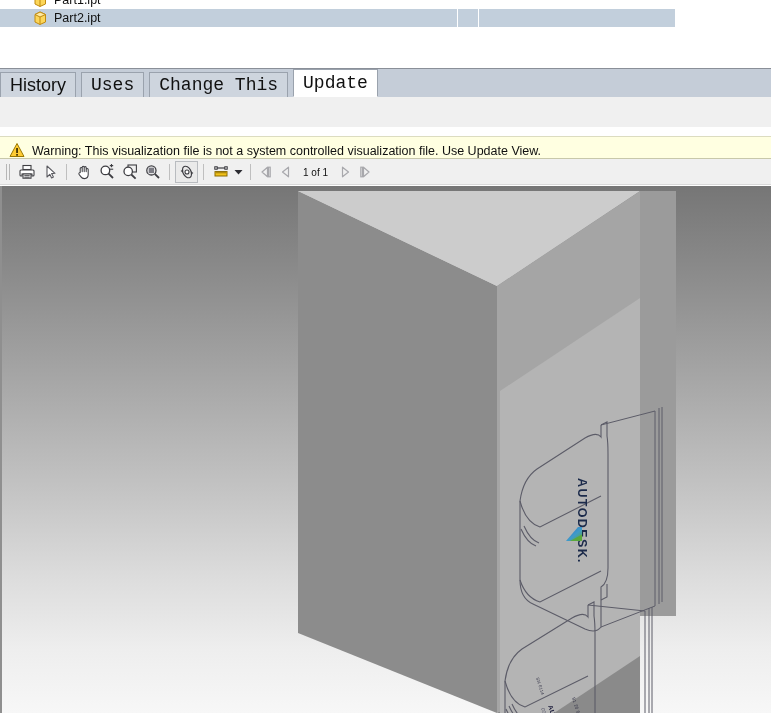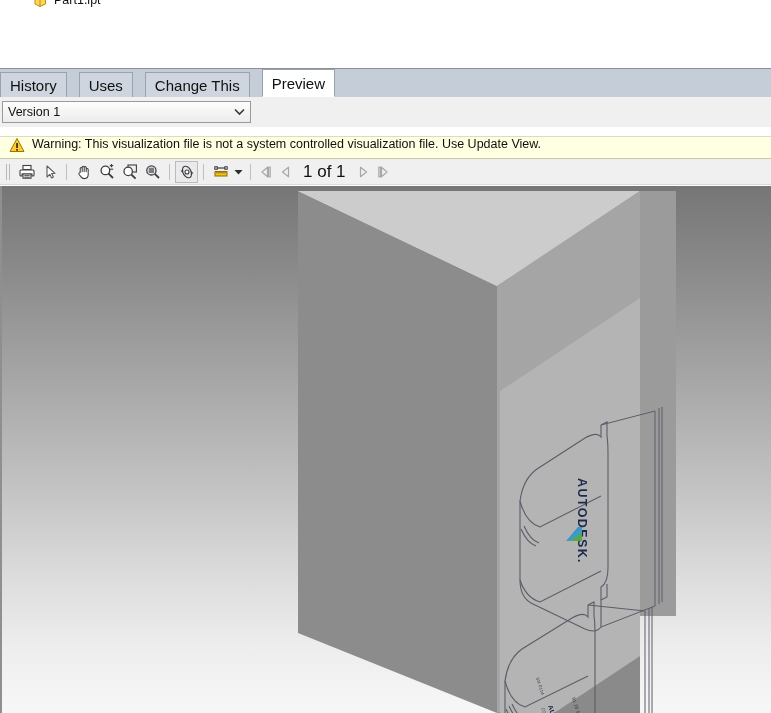--- a/index.html
+++ b/index.html
@@ -28,64 +28,64 @@
   
   .gap{position:absolute;left:0;top:30px;width:771px;height:38px;background:#ffffff;}
 
   
   .tabstrip{position:absolute;left:0;top:68px;width:771px;height:29px;background:#c5cdd8;}
   .tabstrip-top{position:absolute;left:0;top:0;width:771px;height:1px;background:#8a8f98;}
   .tabs{position:absolute;left:0;top:1px;display:flex;align-items:flex-end;height:28px;}
   .tab{
     height:25px;line-height:25px;padding:0 9px;margin-top:3px;
     background:#ced5de;border:1px solid #9aa2ad;border-bottom:none;
-    font-size:15px;color:#101010;white-space:nowrap;box-sizing:border-box;
-  }
-  .tab + .tab{margin-left:12px;}
+    font-size:18px;color:#101010;white-space:nowrap;box-sizing:border-box;
+  }
+  .tab + .tab{margin-left:5px;font-family:Liberation Mono, monospace;}
   .tab.active{
     background:#ffffff;height:28px;line-height:27px;margin-top:0;
     border-color:#9aa2ad;border-bottom:1px solid #ffffff;font-weight:400;
   }
 
   
   .verbar{position:absolute;left:0;top:97px;width:771px;height:31px;background:#f0f0f0;}
   .combo{
     position:absolute;left:2px;top:4px;width:249px;height:22px;
     background:linear-gradient(#fdfdfd,#ececec);
     border:1px solid #9a9a9a;box-sizing:border-box;display:flex;align-items:center;
   }
   .combo-text{flex:1;padding-left:5px;font-size:12.5px;color:#101010;white-space:nowrap;}
   .combo-arrow{width:22px;height:20px;display:flex;align-items:center;justify-content:center;}
   .verbar-line{position:absolute;left:0;top:30px;width:771px;height:1px;background:#ffffff;}
 
   
   .warnbar{
     position:absolute;left:0;top:136px;width:771px;height:23px;
     background:#ffffe1;border-top:1px solid #dcdcc0;border-bottom:1px solid #c8c8aa;
-    box-sizing:border-box;display:flex;align-items:flex-start;
+    box-sizing:border-box;display:flex;align-items:flex-end;
   }
   .warn-icon{width:16px;height:16px;margin-left:9px;margin-right:7px;flex:0 0 16px;}
   .warn-text{font-size:12.5px;color:#101010;white-space:nowrap;}
 
   
   .toolbar{
     position:absolute;left:0;top:159px;width:771px;height:26px;
     background:#f0f0f0;display:flex;align-items:center;
   }
   .tb-grip{width:9px;height:18px;margin-left:4px;margin-right:2px;flex:0 0 9px;
     display:flex;align-items:center;justify-content:center;}
   .tb-grip i{display:block;width:1px;height:16px;background:#b6b6b6;margin-right:2px;}
   .tb-btn{
     width:23px;height:22px;display:flex;align-items:center;justify-content:center;
     flex:0 0 23px;box-sizing:border-box;border:1px solid transparent;
   }
   .tb-btn.framed{border:1px solid #b9bcc0;background:#eaeaea;}
   .tb-sep{width:1px;height:16px;background:#bfbfbf;margin:0 5px;flex:0 0 1px;}
   .tb-caret{width:13px;height:22px;display:flex;align-items:center;justify-content:center;flex:0 0 13px;}
-  .tb-pagetext{font-size:17px;color:#101010;padding:0 7px;white-space:nowrap;}
+  .tb-pagetext{font-size:10px;color:#101010;padding:0 7px;white-space:nowrap;}
   .tb-btn.nav{width:20px;flex:0 0 20px;}
   .toolbar-shadow{position:absolute;left:0;top:184px;width:771px;height:1px;background:#d9d9d9;}
 
   
   .viewport{
     position:absolute;left:0;top:186px;width:771px;height:527px;
     background:linear-gradient(#767676 0%,#8d8d8d 18%,#a8a8a8 38%,#c4c4c4 58%,#dcdcdc 74%,#eeeeee 88%,#f7f7f7 100%);
     overflow:hidden;
   }
   .vp-left-border{position:absolute;left:0;top:0;width:2px;height:527px;background:#8f8f8f;}
@@ -103,47 +103,50 @@
       <span class="part-icon">
         <svg width="16" height="16" viewBox="0 0 16 16">
           <polygon points="3,4.5 8,2 13.5,4.5 13.5,12 8,14.5 3,12" fill="#fcd659" stroke="#c08a10" stroke-width="1"></polygon>
           <polygon points="3,4.5 8,2 13.5,4.5 8,7" fill="#ffe9a0" stroke="#c08a10" stroke-width="1"></polygon>
           <line x1="8" y1="7" x2="8" y2="14.5" stroke="#c08a10" stroke-width="1"></line>
         </svg>
       </span>
       <span class="row-label">Part1.ipt</span>
     </div>
 
+    <div class="grid-row r1">
+      <span class="row-indent"></span>
+      <span class="part-icon">
+        <svg width="16" height="16" viewBox="0 0 16 16">
+          <polygon points="3,4.5 8,2 13.5,4.5 13.5,12 8,14.5 3,12" fill="#fcd659" stroke="#c08a10" stroke-width="1"></polygon>
+          <polygon points="3,4.5 8,2 13.5,4.5 8,7" fill="#ffe9a0" stroke="#c08a10" stroke-width="1"></polygon>
+          <line x1="8" y1="7" x2="8" y2="14.5" stroke="#c08a10" stroke-width="1"></line>
+        </svg>
+      </span>
+      <span class="row-label">Part2.ipt</span>
+    </div>
 
     <div class="colsep c1"></div>
     <div class="colsep c2"></div>
   </div>
   <div class="grid-bottom-edge"></div>
 
   <div class="gap"></div>
 
   <div class="tabstrip">
     <div class="tabstrip-top"></div>
     <div class="tabs">
       <div class="tab">History</div>
       <div class="tab">Uses</div>
       <div class="tab">Change This</div>
-      <div class="tab active">Preview</div>
+      <div class="tab active">Update</div>
     </div>
   </div>
 
   <div class="verbar">
-    <div class="combo">
-      <span class="combo-text">Version 1</span>
-      <span class="combo-arrow">
-        <svg width="11" height="8" viewBox="0 0 11 8">
-          <polyline points="1,1.5 5.5,6 10,1.5" fill="none" stroke="#3a3a3a" stroke-width="1.6"></polyline>
-        </svg>
-      </span>
-    </div>
     <div class="verbar-line"></div>
   </div>
 
   <div class="warnbar">
     <span class="warn-icon">
       <svg width="16" height="16" viewBox="0 0 16 16">
         <polygon points="8,1.5 15,14.5 1,14.5" fill="#ffcc33" stroke="#9a7700" stroke-width="1" stroke-linejoin="round"></polygon>
         <rect x="7.2" y="6" width="1.7" height="5" fill="#3a2d00"></rect>
         <rect x="7.2" y="12" width="1.7" height="1.7" fill="#3a2d00"></rect>
       </svg>

